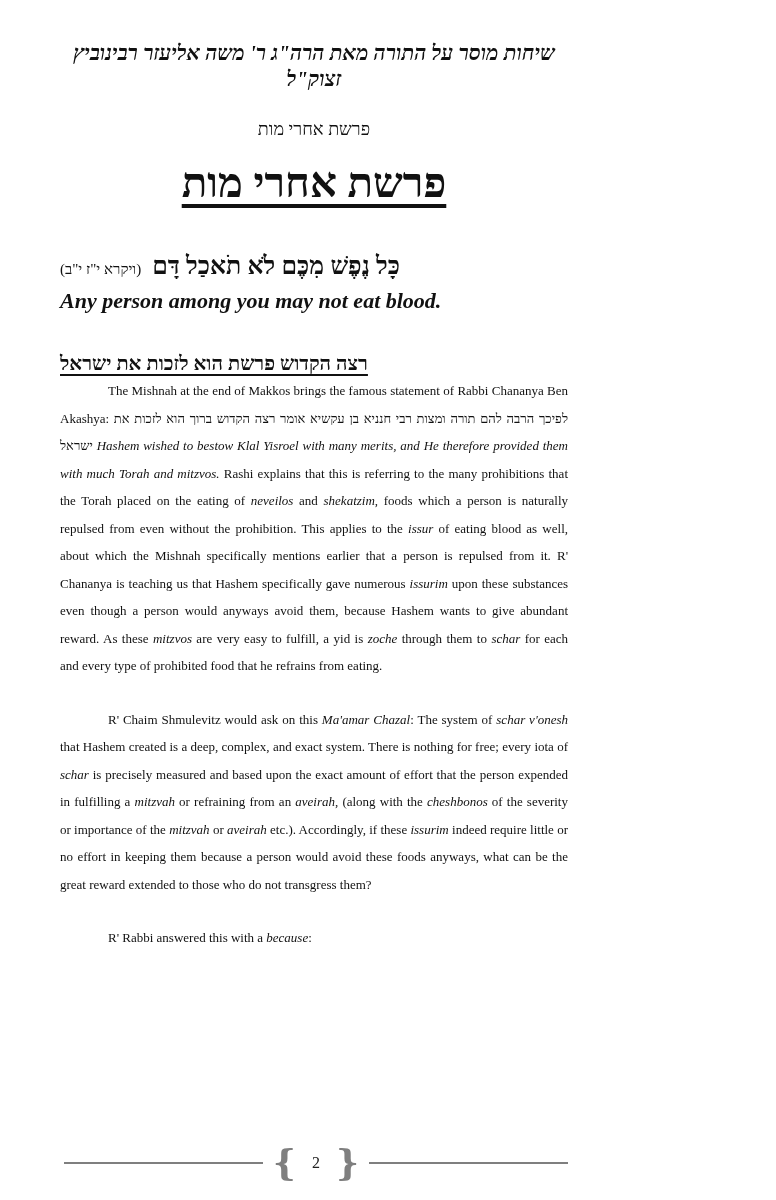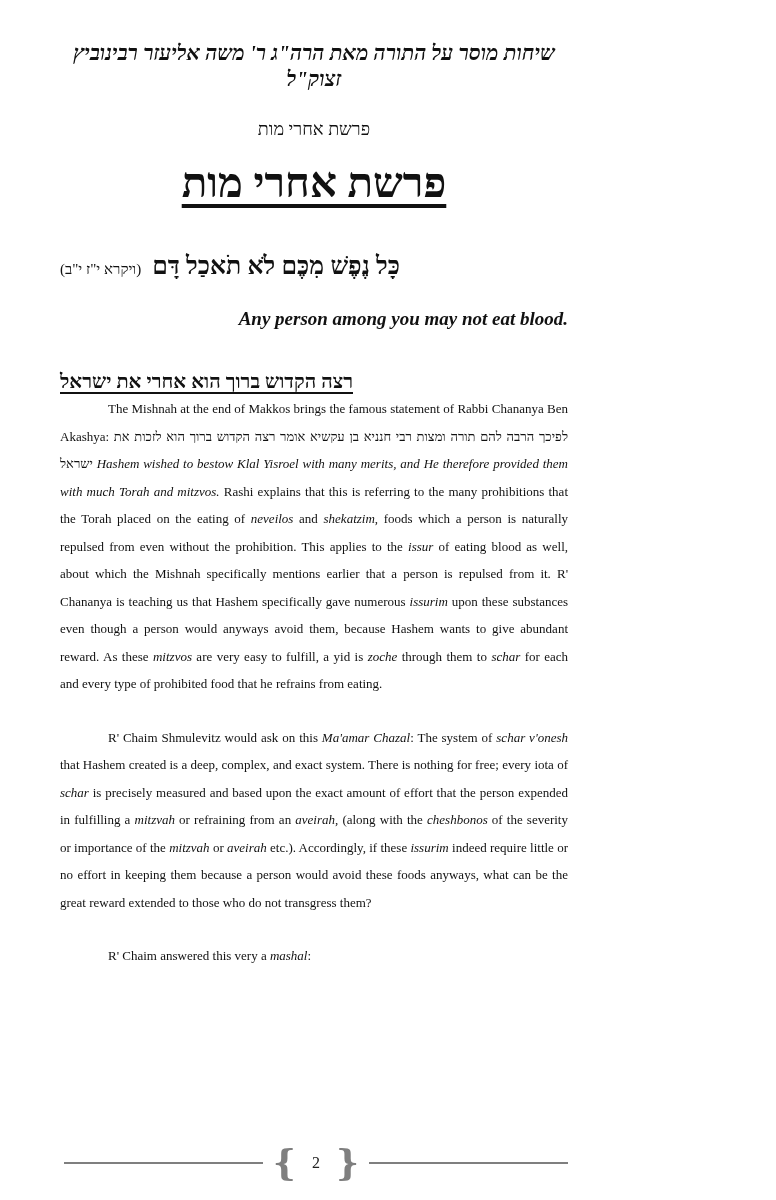--- a/index.html
+++ b/index.html
@@ -60,25 +60,25 @@
   }
   .verse-heb {
     font-weight: bold;
     font-size: 25px;
   }
   .verse-cite {
     font-size: 15px;
     margin-right: 7px;
   }
   .translation {
-    margin-top: 26px;
-    text-align: right;
+    margin-top: 8px;
+    text-align: left;
     font-weight: bold;
     font-style: italic;
-    font-size: 19px;
+    font-size: 22px;
     line-height: 26px;
   }
   
   .sec {
     margin-top: 26px;
   }
   .sec.first {
     margin-top: 36px;
   }
   .sec-h {
@@ -146,30 +146,30 @@
   </div>
 
   <div class="verse">
     <span class="verse-heb">כָּל נֶפֶשׁ מִכֶּם לֹא תֹאכַל דָּם</span>
     <span class="verse-cite">(ויקרא י"ז י"ב)</span>
   </div>
 
   <div class="translation">Any person among you may not eat blood.</div>
 
   <div class="sec first">
-    <h3 class="sec-h"><span class="seg-he" dir="rtl">רצה הקדוש ברוך הוא אחרי את ישראל</span></h3>
+    <h3 class="sec-h"><span class="seg-he" dir="rtl">רצה הקדוש פרשת הוא לזכות את ישראל</span></h3>
     <p class="body-p"><span>The Mishnah at the end of Makkos brings the famous statement of Rabbi Chananya Ben Akashya: </span><span class="seg-he" dir="rtl">לפיכך הרבה להם תורה ומצות רבי חנניא בן עקשיא אומר רצה הקדוש ברוך הוא לזכות את ישראל</span><span class="seg-i"> Hashem wished to bestow Klal Yisroel with many merits, and He therefore provided them with much Torah and mitzvos.</span><span> Rashi explains that this is referring to the many prohibitions that the Torah placed on the eating of </span><span class="seg-i">neveilos</span><span> and </span><span class="seg-i">shekatzim</span><span>, foods which a person is naturally repulsed from even without the prohibition. This applies to the </span><span class="seg-i">issur</span><span> of eating blood as well, about which the Mishnah specifically mentions earlier that a person is repulsed from it. R' Chananya is teaching us that Hashem specifically gave numerous </span><span class="seg-i">issurim</span><span> upon these substances even though a person would anyways avoid them, because Hashem wants to give abundant reward. As these </span><span class="seg-i">mitzvos</span><span> are very easy to fulfill, a yid is </span><span class="seg-i">zoche</span><span> through them to </span><span class="seg-i">schar</span><span> for each and every type of prohibited food that he refrains from eating.</span></p>
   </div>
 
   <div class="sec">
     <p class="body-p"><span>R' Chaim Shmulevitz would ask on this </span><span class="seg-i">Ma'amar Chazal</span><span>: The system of </span><span class="seg-i">schar v'onesh</span><span> that Hashem created is a deep, complex, and exact system. There is nothing for free; every iota of </span><span class="seg-i">schar</span><span> is precisely measured and based upon the exact amount of effort that the person expended in fulfilling a </span><span class="seg-i">mitzvah</span><span> or refraining from an </span><span class="seg-i">aveirah</span><span>, (along with the </span><span class="seg-i">cheshbonos</span><span> of the severity or importance of the </span><span class="seg-i">mitzvah</span><span> or </span><span class="seg-i">aveirah</span><span> etc.). Accordingly, if these </span><span class="seg-i">issurim</span><span> indeed require little or no effort in keeping them because a person would avoid these foods anyways, what can be the great reward extended to those who do not transgress them?</span></p>
   </div>
 
   <div class="sec">
-    <p class="body-p"><span>R' Chaim answered this very a </span><span class="seg-i">mashal</span><span>:</span></p>
+    <p class="body-p"><span>R' Rabbi answered this with a </span><span class="seg-i">because</span><span>:</span></p>
   </div>
 
   <div class="footer">
     <div class="fline"></div>
     <span class="fbrace lft">{</span>
     <span class="fnum">2</span>
     <span class="fbrace rgt">}</span>
     <div class="fline"></div>
   </div>
 

